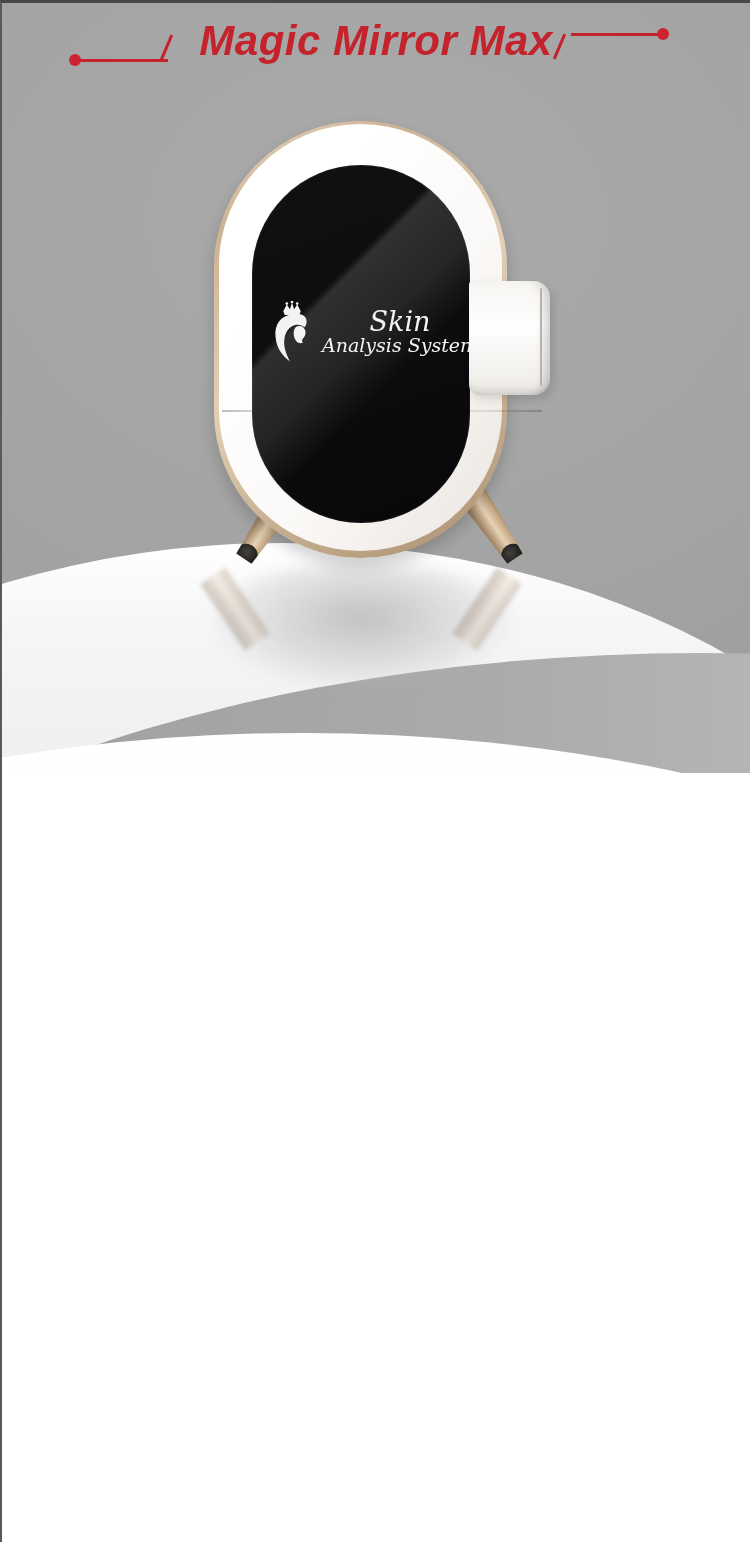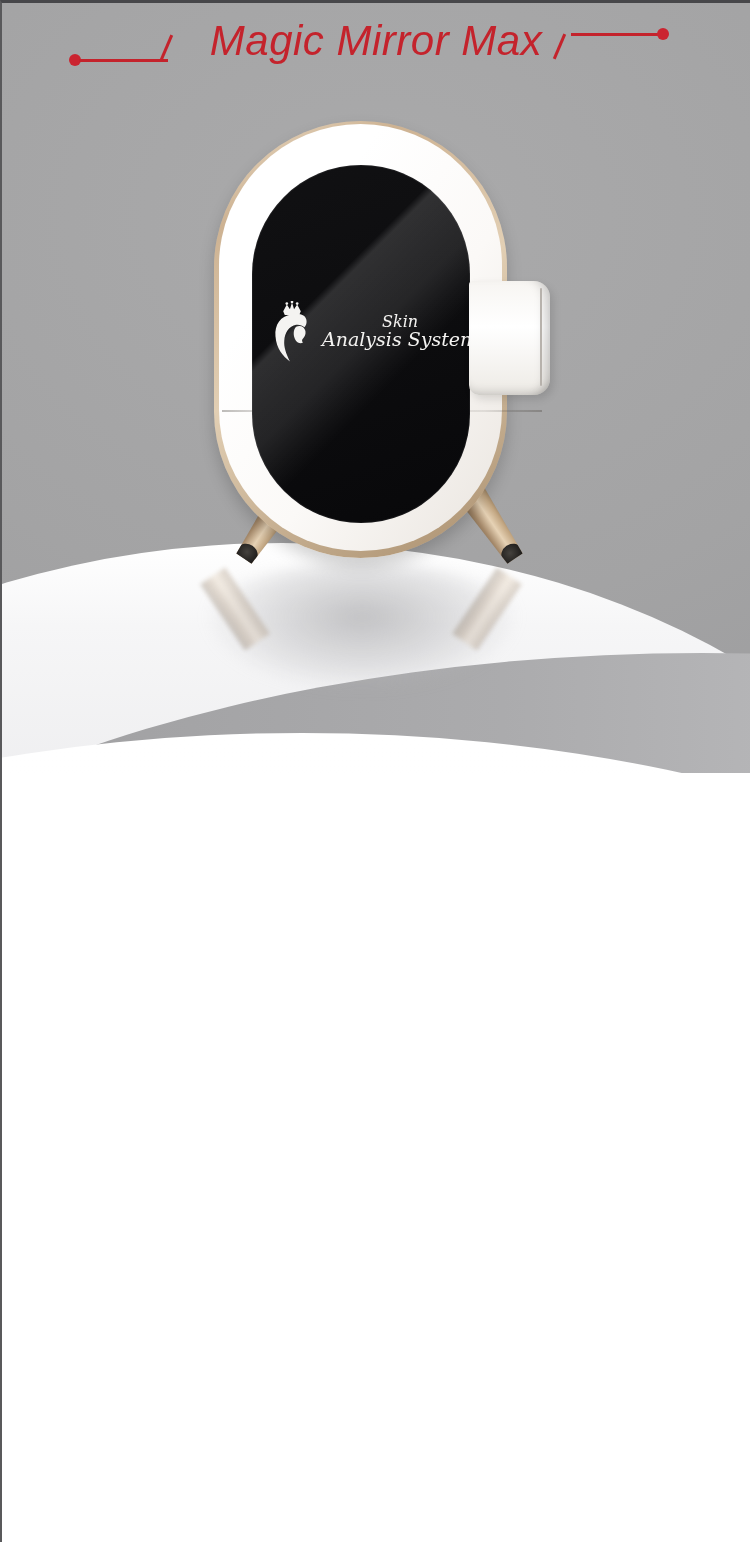--- a/index.html
+++ b/index.html
@@ -49,36 +49,36 @@
     background:linear-gradient(90deg,rgba(85,80,74,.38) 0%,rgba(85,80,74,.12) 18%,rgba(85,80,74,.12) 82%,rgba(85,80,74,.38) 100%);}
   .screen{position:absolute;left:38px;top:44px;width:218px;height:358px;border-radius:110px;z-index:5;overflow:hidden;
     background:
       linear-gradient(135deg, rgba(255,255,255,0) 34%, rgba(255,255,255,.14) 36%, rgba(255,255,255,.10) 50%, rgba(255,255,255,.03) 58%, rgba(255,255,255,0) 62%),
       linear-gradient(160deg,#111113 0%,#08080a 100%);
     box-shadow:inset 0 0 0 1px rgba(255,255,255,.06);}
   .logo{position:absolute;left:14px;top:136px;display:flex;align-items:center;gap:4px;}
   .logo-icon{flex:0 0 auto;}
   .logo-text{display:flex;flex-direction:column;align-items:center;color:#f4f3f1;
     font-family:"DejaVu Serif","Liberation Serif",serif;font-style:italic;line-height:1.05;}
-  .logo-l1{font-size:16px;}
+  .logo-l1{font-size:27px;}
   .logo-l2{font-size:19px;white-space:nowrap;}
 
   
   .title-row{position:relative;height:86px;}
   .deco{position:absolute;background:#c4232c;}
   .dot{width:12px;height:12px;border-radius:50%;background:#cb2430;}
   .dot-left{left:67px;top:51px;}
   .dot-right{left:655px;top:25px;}
   .line-left{left:77px;top:56px;width:89px;height:3px;}
   .line-right{left:569px;top:30px;width:89px;height:3px;}
   .slash{width:3px;height:27px;transform:rotate(23deg);}
   .slash-left{left:163px;top:31px;}
   .slash-right{left:556px;top:30px;}
   .page-title{position:absolute;left:0;right:0;top:14px;text-align:center;
-    font-style:italic;font-weight:400;font-size:42px;letter-spacing:.5px;color:#c4232c;}
+    font-style:italic;font-weight:700;font-size:42px;letter-spacing:.5px;color:#c4232c;}
 
   
   .copy{margin:8px 74px 0 68px;color:#3a3a3c;font-size:21px;line-height:39px;
     text-align:justify;letter-spacing:.2px;word-spacing:1.5px;}
   .copy p{margin:0;}
 </style>
 </head>
 <body>
 
 <div class="page">

